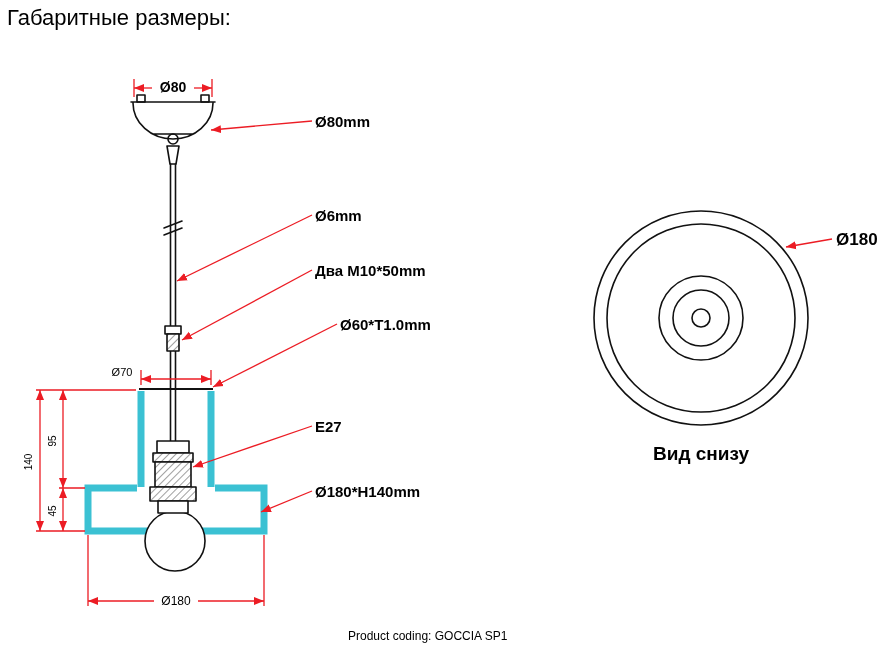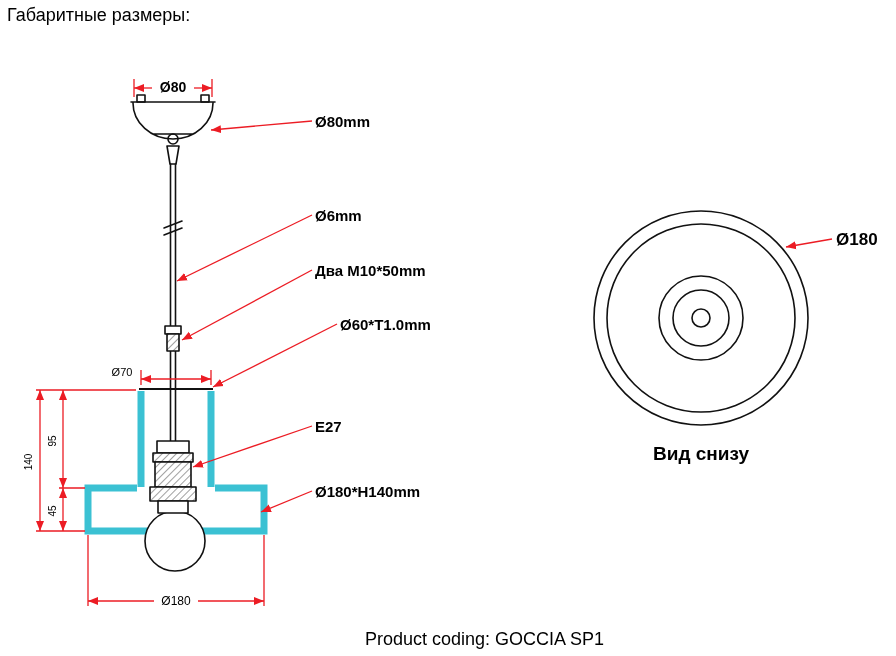--- a/index.html
+++ b/index.html
@@ -1,20 +1,20 @@
 <!DOCTYPE html>
 <html style="--red: #ec1c24; --cyan: #3bc1d3; --ink: #111111;"><head>
 <meta charset="utf-8">
 <style>
   :root { --red:#ec1c24; --cyan:#3bc1d3; --ink:#111111; }
   html,body{margin:0;padding:0}
   body{width:896px;height:656px;background:#fff;font-family:"Liberation Sans",sans-serif;position:relative;overflow:hidden}
   .page{position:absolute;inset:0;background:#fff}
-  .title{position:absolute;left:7px;top:5px;font-size:18px;color:#000;white-space:nowrap}
-  .footer{position:absolute;left:365px;top:629px;font-size:18px;color:#000;white-space:nowrap}
+  .title{position:absolute;left:7px;top:5px;font-size:22px;color:#000;white-space:nowrap}
+  .footer{position:absolute;left:348px;top:629px;font-size:12px;color:#000;white-space:nowrap}
   svg{position:absolute;left:0;top:0}
   .k{stroke:var(--ink);fill:none;stroke-width:1.6;stroke-linejoin:round;stroke-linecap:round}
   .k2{stroke:var(--ink);fill:none;stroke-width:2.2}
   .c{stroke:var(--cyan);fill:none;stroke-width:7;stroke-linejoin:miter}
   .r{stroke:var(--red);fill:none;stroke-width:1.3}
   .rf{fill:var(--red)}
   text{fill:#000;font-family:"Liberation Sans",sans-serif}
   .t10{font-size:10px}
   .t11{font-size:11px}
   .t12{font-size:12px}

